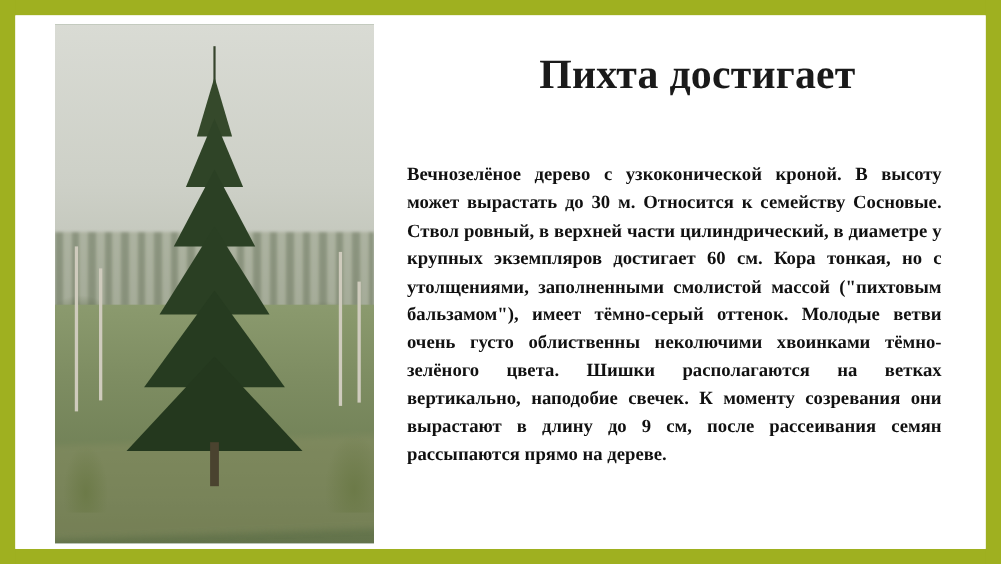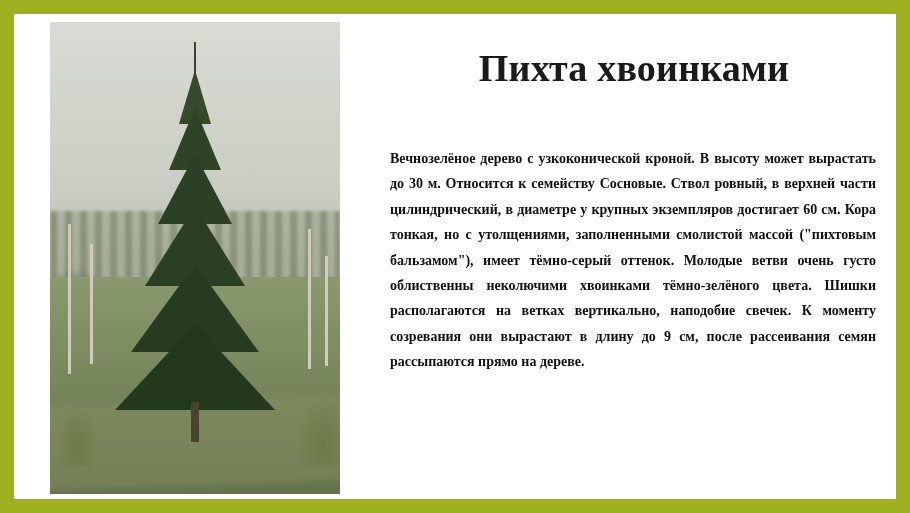--- a/index.html
+++ b/index.html
@@ -170,25 +170,25 @@
     width: 480px;
     font-family: "Liberation Serif", serif;
     font-size: 38px;
     font-weight: bold;
     color: #1a1a1a;
     text-align: center;
     letter-spacing: .2px;
   }
   .body-text {
     position: absolute;
-    left: 376px;
+    left: 356px;
     top: 132px;
     width: 486px;
     font-family: "Liberation Serif", serif;
-    font-size: 14px;
+    font-size: 17px;
     line-height: 25.4px;
     color: #111111;
     font-weight: bold;
     text-align: justify;
     text-justify: inter-word;
   }
 </style>
 </head>
 <body>
 
@@ -223,18 +223,18 @@
           <div class="fir-layer" style="top:66px;  border-left-width:26px; border-right-width:26px; border-bottom-width:62px;  border-bottom-color:#2f4427;"></div>
           <div class="fir-layer" style="top:112px; border-left-width:37px; border-right-width:37px; border-bottom-width:70px;  border-bottom-color:#2b4024;"></div>
           <div class="fir-layer" style="top:164px; border-left-width:50px; border-right-width:50px; border-bottom-width:80px;  border-bottom-color:#2a3f23;"></div>
           <div class="fir-layer" style="top:222px; border-left-width:64px; border-right-width:64px; border-bottom-width:88px;  border-bottom-color:#263b20;"></div>
           <div class="fir-layer" style="top:282px; border-left-width:80px; border-right-width:80px; border-bottom-width:86px;  border-bottom-color:#24381e;"></div>
           <div class="trunk"></div>
         </div>
       </div>
     </div>
 
-    <div class="title">Пихта хвоинками</div>
+    <div class="title">Пихта достигает</div>
 
     <div class="body-text">Вечнозелёное дерево с узкоконической кроной. В высоту может вырастать до 30 м. Относится к семейству Сосновые. Ствол ровный, в верхней части цилиндрический, в диаметре у крупных экземпляров достигает 60 см. Кора тонкая, но с утолщениями, заполненными смолистой массой ("пихтовым бальзамом"), имеет тёмно-серый оттенок. Молодые ветви очень густо облиственны неколючими хвоинками тёмно-зелёного цвета. Шишки располагаются на ветках вертикально, наподобие свечек. К моменту созревания они вырастают в длину до 9 см, после рассеивания семян рассыпаются прямо на дереве.</div>
 
   </div>
 </div>
 
 </body></html>

